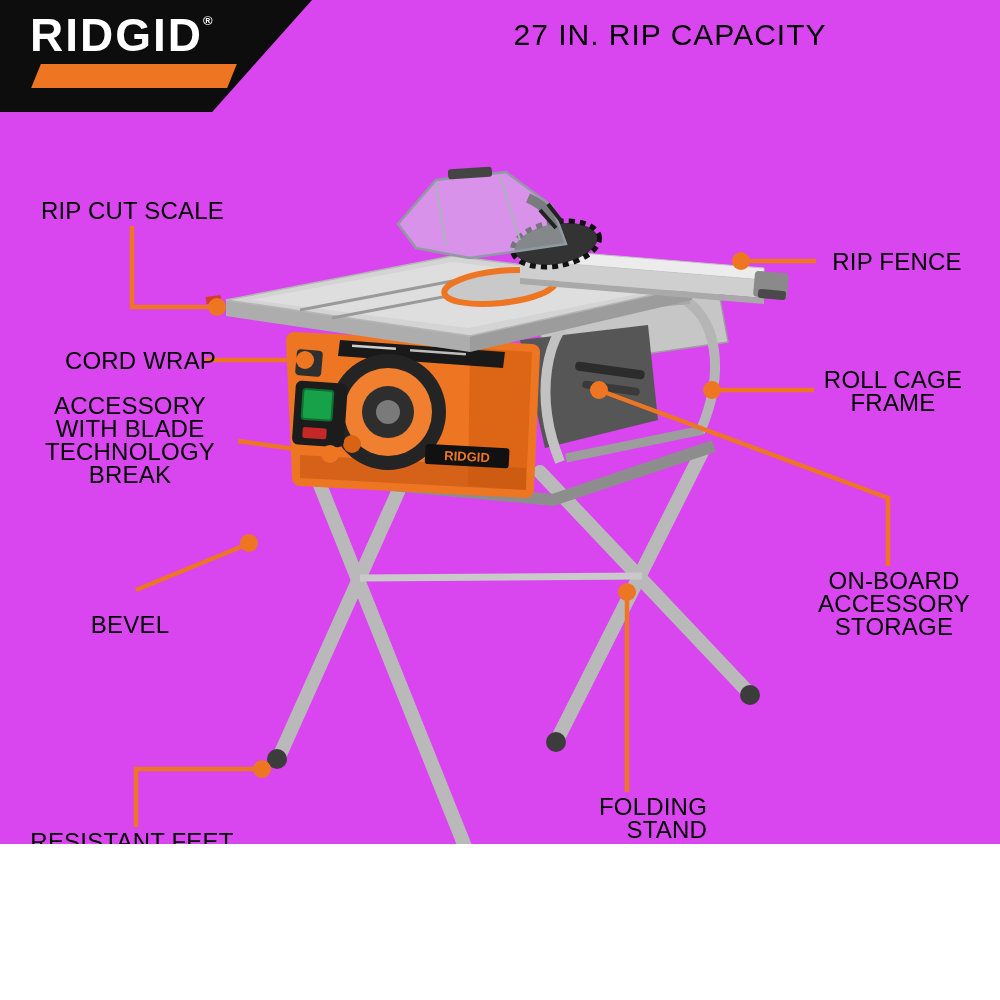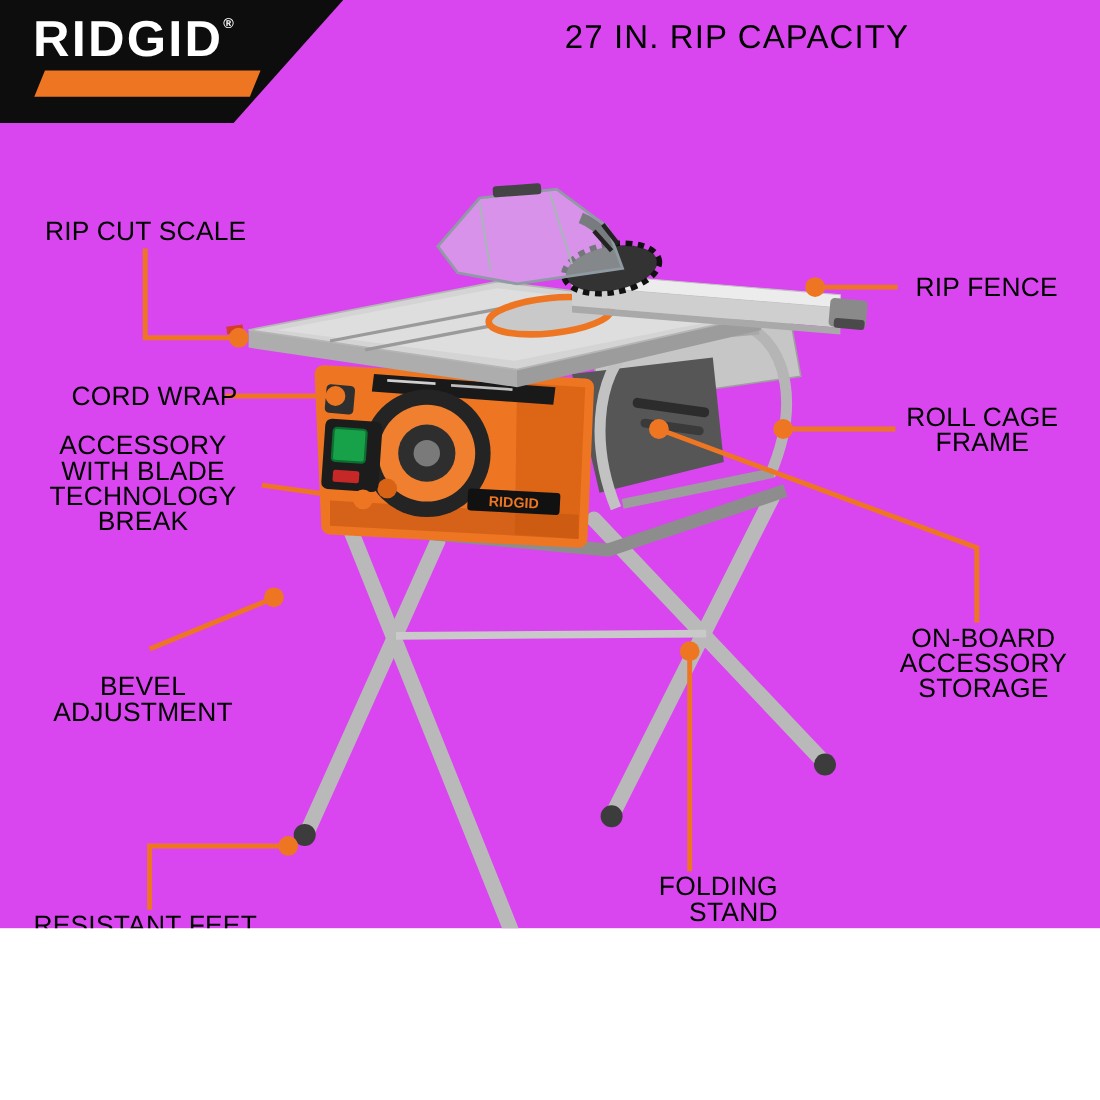--- a/index.html
+++ b/index.html
@@ -164,21 +164,20 @@
 
   <div class="callout" style="left:25px;top:394px;width:210px;">
     <div>ACCESSORY</div>
     <div>WITH BLADE</div>
     <div>TECHNOLOGY</div>
     <div>BREAK</div>
   </div>
 
   <div class="callout" style="left:25px;top:613px;width:210px;">
     <div>BEVEL</div>
-    <div>ADJUSTMENT</div>
   </div>
 
   <div class="callout" style="left:12px;top:830px;width:240px;">
     <div>RESISTANT FEET</div>
   </div>
 
   <div class="callout" style="left:822px;top:250px;width:150px;">
     <div>RIP FENCE</div>
   </div>
 

